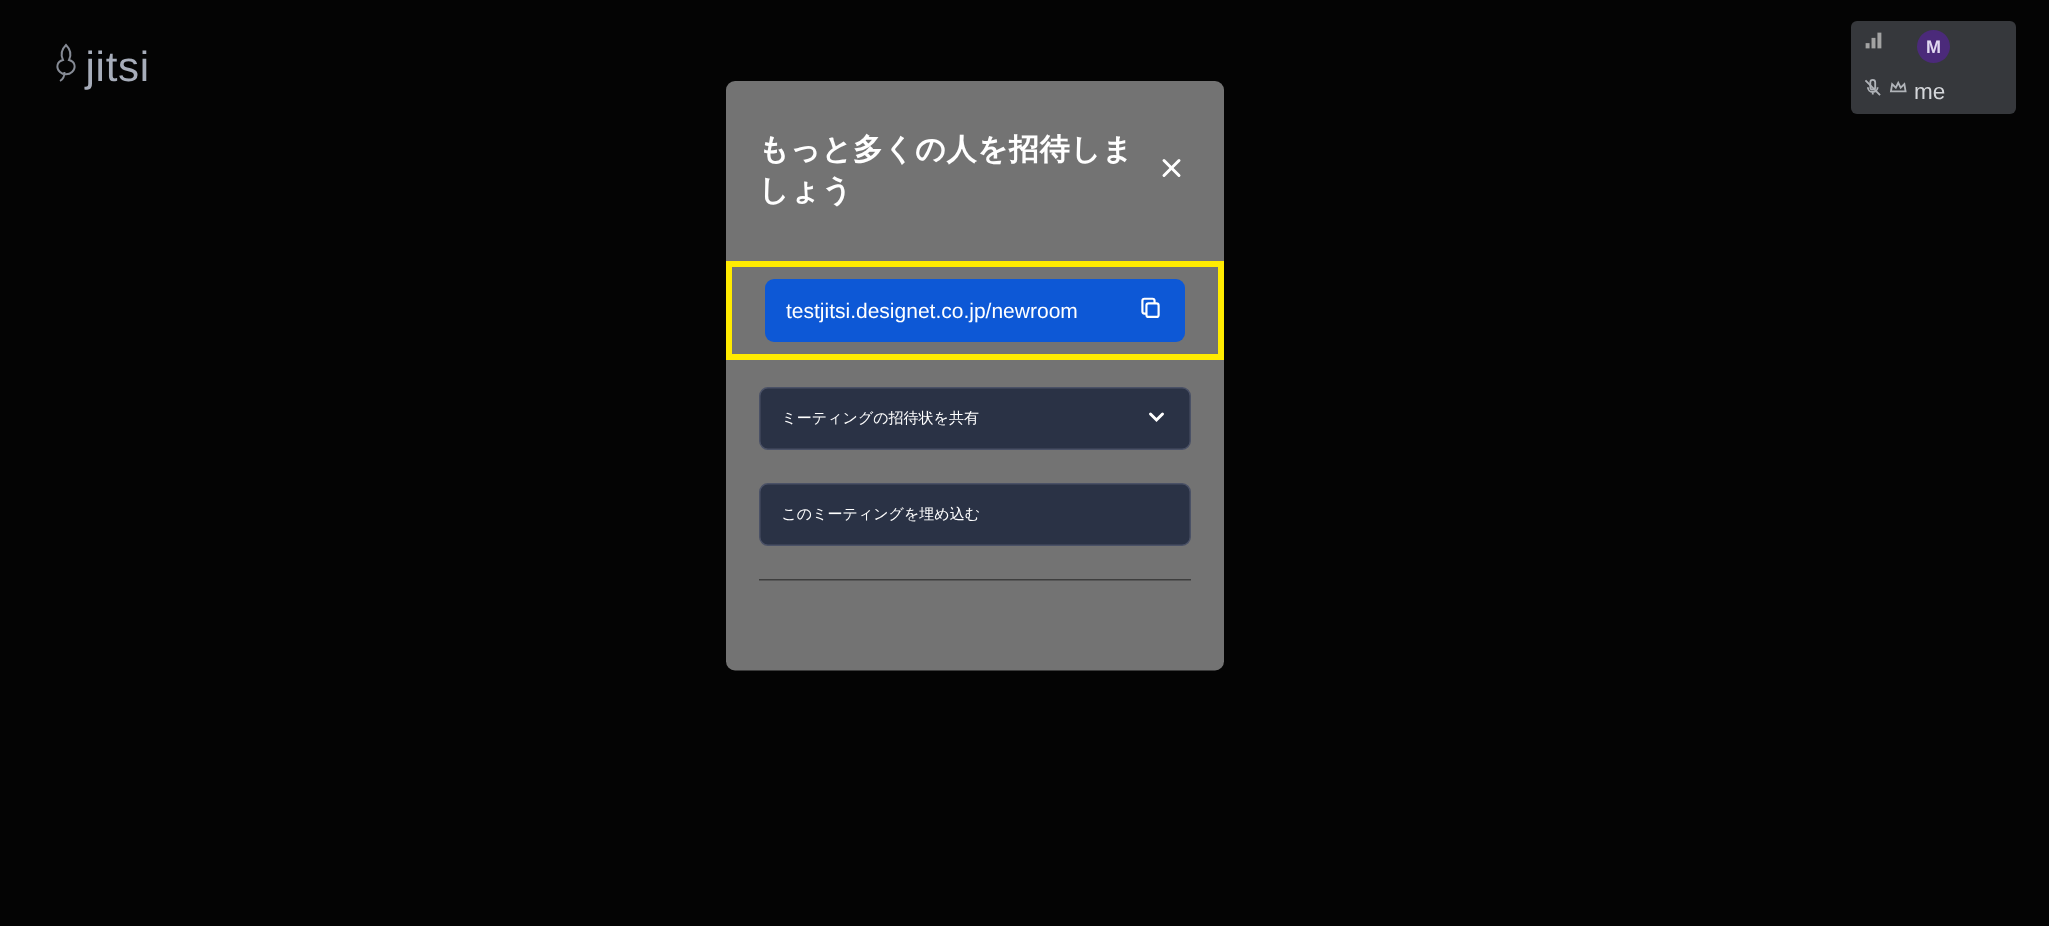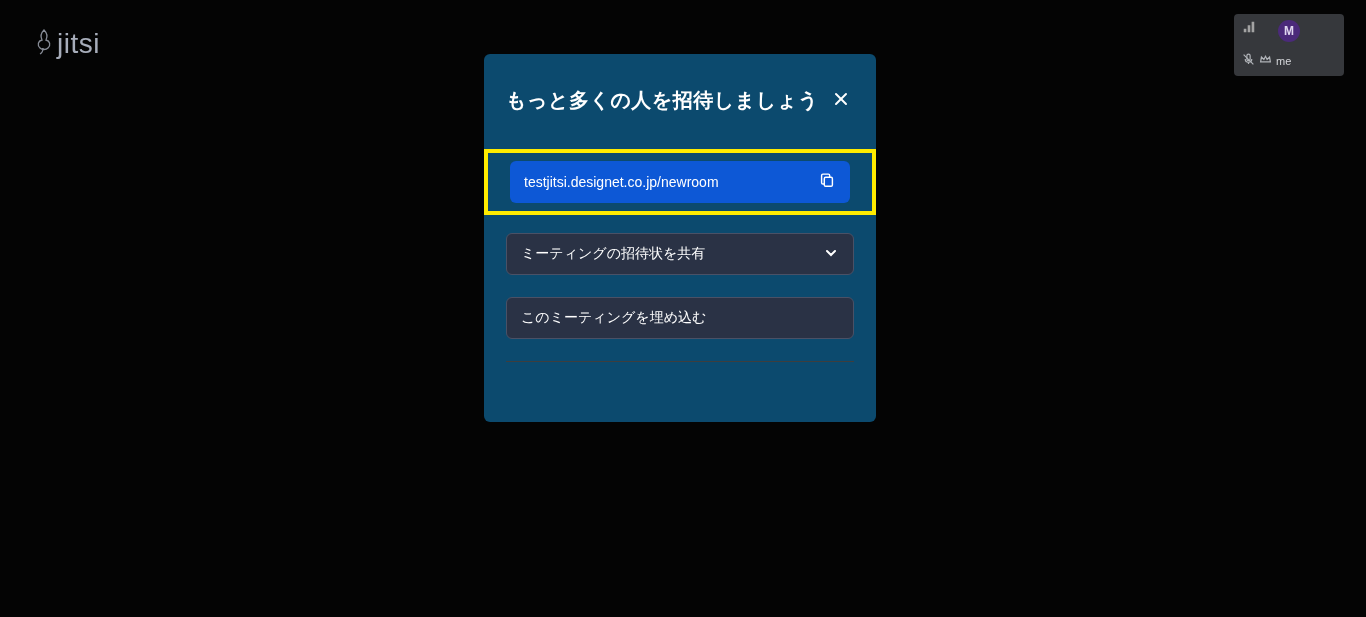--- a/index.html
+++ b/index.html
@@ -73,30 +73,30 @@
       display: flex;
       align-items: center;
       gap: 4px;
     }
     .mini-icon {
       width: 13px;
       height: 13px;
       color: #b0b3b8;
     }
     .thumb-name {
-      font-size: 11px;
+      font-size: 15px;
       color: #d5d7db;
     }
     
     .modal {
       position: absolute;
       top: 54px;
       left: 484px;
-      width: 392px;
-      background: #0c4a6e;
+      width: 332px;
+      background: #737373;
       border-radius: 6px;
       padding: 32px 22px 60px 22px;
     }
     .modal-header {
       display: flex;
       align-items: center;
       justify-content: space-between;
       margin-bottom: 34px;
     }
     .modal-title {
@@ -150,21 +150,21 @@
       background: #2a3245;
       border: 1px solid #4a5166;
       border-radius: 6px;
       height: 42px;
       width: 100%;
       display: flex;
       align-items: center;
       justify-content: space-between;
       padding: 0 14px;
       color: #fff;
-      font-size: 14px;
+      font-size: 10px;
       cursor: pointer;
       margin-bottom: 22px;
     }
     .sec-btn:last-of-type { margin-bottom: 0; }
     .chevron-icon {
       width: 16px;
       height: 16px;
       color: #fff;
     }
     .divider {

